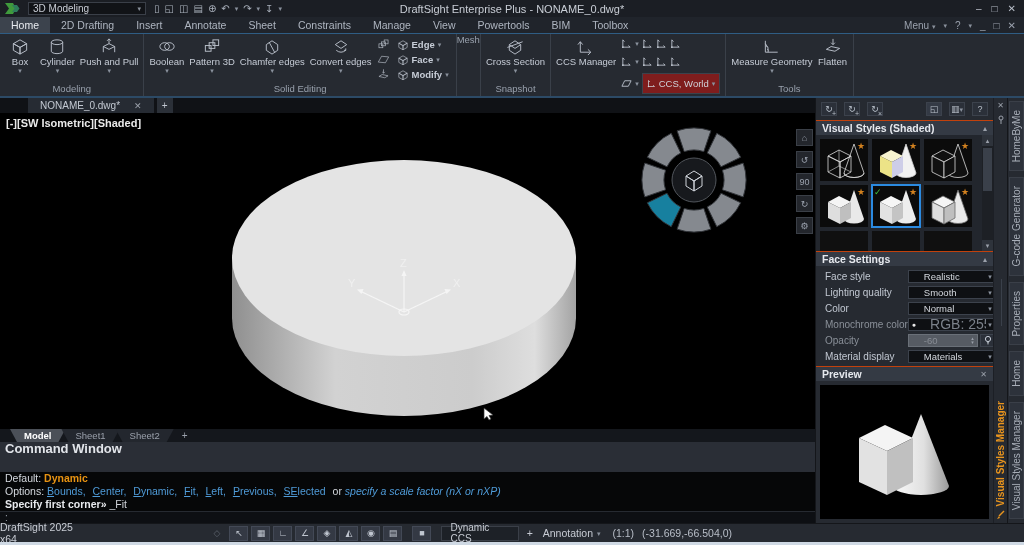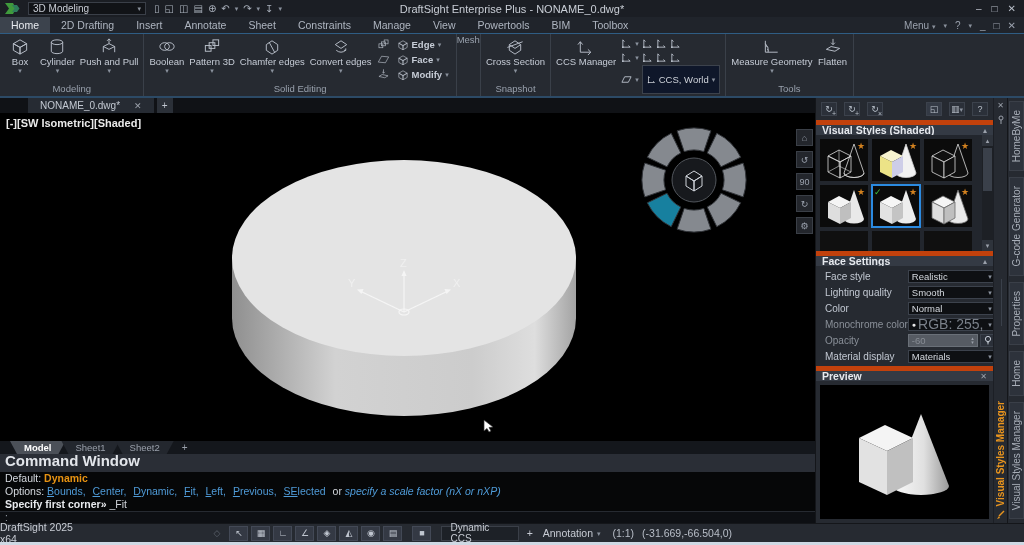--- a/index.html
+++ b/index.html
@@ -28,21 +28,21 @@
   #ribbon { height:64px; background:#262a31; display:flex; align-items:stretch; border-bottom:2px solid #2c4a66; flex:0 0 auto; }
   .rgroup { display:flex; flex-direction:column; border-right:1px solid #3a4049; }
   .rbody { flex:1; display:flex; align-items:stretch; padding:2px 3px 0 3px; gap:1px; }
   .rglabel { height:13px; text-align:center; font-size:9.5px; color:#99a1ad; line-height:12px; }
   .rbtn { display:flex; flex-direction:column; align-items:center; padding:1px 2px 0 2px; min-width:34px; font-size:9.5px; line-height:10px; color:#c6ccd6; text-align:center; }
   .rbtn svg { margin-bottom:1px; color:#b9c0ca; }
   .minicol { display:flex; flex-direction:column; justify-content:space-around; padding:1px 2px; color:#b9c0ca; }
   .minirow { display:flex; align-items:center; gap:3px; font-size:9.5px; color:#c6ccd6; padding:0 2px;font-weight:bold; }
   .coordgrid { display:flex; flex-direction:column; justify-content:space-between; padding:2px 2px; }
   .coordrow { display:flex; align-items:center; gap:3px; color:#b9c0ca; }
-  .ccsworld { height:29px; background:#0f172a; border:1px solid #3c424c; display:flex; align-items:center; gap:3px; font-size:9.5px; color:#cfd3da; padding:0 4px; }
+  .ccsworld { height:21px; background:#7f1d1d; border:1px solid #3c424c; display:flex; align-items:center; gap:3px; font-size:9.5px; color:#cfd3da; padding:0 4px; }
 
   
   #main { flex:1; display:flex; min-height:0; background:#000; }
   #left { flex:1; display:flex; flex-direction:column; min-width:0; }
 
   #doctabs { height:15px; background:#101216; display:flex; align-items:stretch; flex:0 0 auto; }
   .doctab { background:#262b33; display:flex; align-items:center; padding:0 12px; margin-left:28px; font-size:10px; color:#c3c9d2; gap:14px; }
   .doctab .x { color:#9aa0aa; font-size:9px; }
   .plus-tile { width:16px; background:#2b3038; margin-left:3px; display:flex; align-items:center; justify-content:center; color:#c0c6d0; font-size:10px; }
 
@@ -54,54 +54,54 @@
   .wbtn { width:17px; height:17px; background:#23262c; border:1px solid #3a3f47; color:#9aa1ad; font-size:9px; display:flex; align-items:center; justify-content:center; }
   #vp-cursor { position:absolute; left:483px; bottom:8px; }
 
   #sheettabs { height:13px; background:#14171c; display:flex; align-items:stretch; padding-left:14px; flex:0 0 auto; }
   .stab { padding:0 14px; display:flex; align-items:center; font-size:9.5px; color:#9aa0ab; background:#23272e; clip-path:polygon(0 0,100% 0,calc(100% - 7px) 100%,7px 100%); margin-left:-4px; }
   .stab.active { background:#4b5058; color:#ffffff; font-weight:bold; }
   .stab-plus { padding:0 8px; display:flex; align-items:center; color:#9aa0ab; font-size:10px; }
 
   
   #cmdwin { flex:0 0 auto; display:flex; flex-direction:column; }
-  #cmd-header { height:18px; background:#2a2e36; font-weight:bold; color:#e2e5ea; font-size:15px; padding-left:5px; line-height:13px; }
+  #cmd-header { height:30px; background:#2a2e36; font-weight:bold; color:#e2e5ea; font-size:13px; padding-left:5px; line-height:13px; }
   .cmdline { height:13px; background:#060708; font-size:10.5px; line-height:13px; padding-left:5px; white-space:nowrap; color:#d4d8de; }
   .cmd-orange { color:#e89312; font-weight:bold; }
   .opt { color:#4f9bd8; margin-right:4px; }
   .opt .u { text-decoration:underline; }
   .cmd-italic { color:#4f9bd8; font-style:italic; }
   .cmd-bold { font-weight:bold; color:#e8eaee; }
   #cmd-input { height:12px; background:#0d0f13; border-top:1px solid #262a31; color:#9aa0aa; font-size:10px; line-height:11px; padding-left:5px; }
 
   
   #palette { width:192px; background:#262a31; border-left:1px solid #14161a; display:flex; flex:0 0 auto; }
   #pal-content { flex:1; display:flex; flex-direction:column; min-width:0; }
   #pal-toolbar { height:22px; display:flex; align-items:center; gap:7px; padding:0 5px; }
   .ptool { position:relative; width:16px; height:14px; background:#2b3039; border:1px solid #3c424c; color:#b9c0ca; font-size:9px; display:flex; align-items:center; justify-content:center; }
   .ptool .sub { position:absolute; right:0px; bottom:-2px; font-size:7px; color:#b9c0ca; }
   .ptool.pressed { border-color:#7d8term7; background:#343a45; }
   .pspacer { flex:1; }
-  .sect-h { height:15px; background:#343a44; display:flex; align-items:center; font-size:10.5px; font-weight:bold; color:#e6e9ee; padding:0 6px; border-top:5px solid #c2410c; }
+  .sect-h { height:15px; background:#343a44; display:flex; align-items:center; font-size:10.5px; font-weight:bold; color:#e6e9ee; padding:0 6px; border-top:1px solid #c2410c; }
   .sect-h .rightglyph { margin-left:auto; font-size:8px; color:#9aa0aa; }
   .scroll-region { display:flex; }
   #style-grid { flex:1; height:116px; overflow:hidden; display:flex; flex-wrap:wrap; gap:4px; padding:4px; align-content:flex-start; background:#22262d; }
   .thumb { width:48px; height:42px; background:#0b0b0b; position:relative; }
   .thumb.sel { outline:2px solid #2b8ae0; outline-offset:-1px; }
   .thumb.stub { background:#101010; }
   .vscroll { width:11px; background:#1d2025; display:flex; flex-direction:column; }
   .vs-btn { height:11px; display:flex; align-items:center; justify-content:center; font-size:7px; color:#9aa0aa; background:#2e333b; }
   .vs-track { flex:1; position:relative; }
   .vs-thumb { position:absolute; left:1px; right:1px; top:2px; height:46%; background:#3a404a; }
 
   #fs-rows { flex:1; display:flex; flex-direction:column; padding:2px 0; background:#262a31; }
   .fsrow { height:16px; display:flex; align-items:center; padding:0 4px 0 9px; }
   .fsrow .flabel { flex:1; font-size:10px; color:#c2c8d2; white-space:nowrap; overflow:hidden; }
   .fctl { width:88px; height:13px; background:#0e1013; border:1px solid #3c424c; display:flex; align-items:center; font-size:9.5px; color:#d4d8de; padding:0 3px; gap:2px; }
-  .fctl .val { flex:1; overflow:hidden; white-space:nowrap; }
+  .fctl .val { flex:1; overflow:hidden; white-space:nowrap;margin-left:12px; }
   .fctl.disabled { color:#7a8089; }
   .fctl.opacity { background:#565b63; border-color:#6a7078; color:#888d95; width:70px; }
   .spin { display:flex; flex-direction:column; font-size:5px; line-height:4px; color:#9aa0aa; }
   .bulb-btn { width:16px; height:13px; background:#2b3039; border:1px solid #3c424c; display:flex; align-items:center; justify-content:center; margin-left:2px; }
   #preview-box { flex:1; margin:4px; background:#000; display:flex; align-items:center; justify-content:center; min-height:0; }
 
   #pal-titlebar { width:14px; background:#262a31; border-left:1px solid #1c1f25; display:flex; flex-direction:column; align-items:center; padding:3px 0; flex:0 0 auto; }
   #pal-titlebar .topicon { font-size:8px; color:#9aa0aa; margin-bottom:5px; }
   .vtext { writing-mode:vertical-rl; transform:rotate(180deg); font-size:10px; }
   #pal-title-text { color:#e8941e; font-weight:bold; margin-top:auto; }

